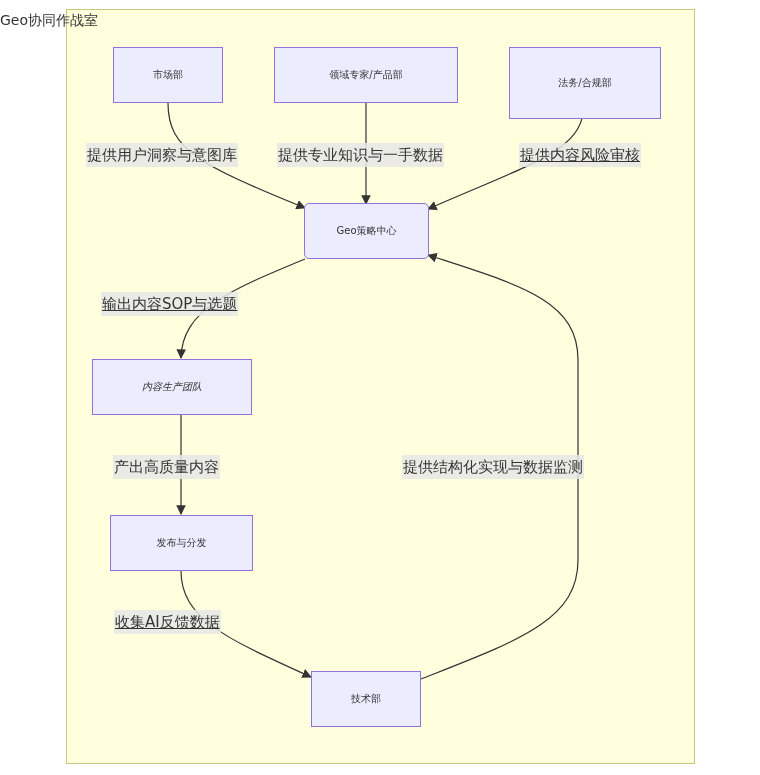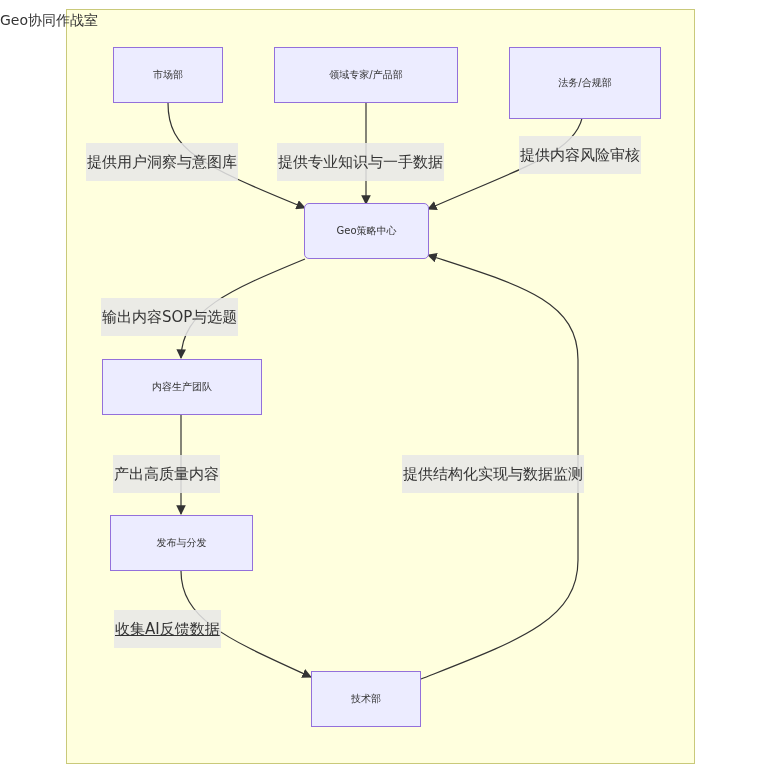--- a/index.html
+++ b/index.html
@@ -7,21 +7,21 @@
          font-family: "DejaVu Sans", "Liberation Sans", sans-serif; color:#333; }
   #cluster { position:absolute; left:66px; top:9px; width:629px; height:755px;
              background:#ffffde; border:1px solid #c9c97a; box-sizing:border-box; }
   #cluster-title { position:absolute; left:0; width:760px; top:12px; text-align:left;
              font-size:14px; color:#333; }
   svg#edges { position:absolute; left:0; top:0; }
   .node { position:absolute; background:#ececff; border:1px solid #9370db; box-sizing:border-box;
           display:flex; align-items:center; justify-content:center; font-size:10px; color:#333; }
   .node.rounded { border-radius:5px; }
   .elabel { position:absolute; background:rgba(232,232,232,0.85); font-size:15px; color:#333;
-            padding:8px 1px; line-height:22px; white-space:nowrap; }
+            padding:1px 1px; line-height:22px; white-space:nowrap; }
 </style>
 </head>
 <body>
 
 <div id="cluster"></div>
 <div id="cluster-title">Geo协同作战室</div>
 
 <svg id="edges" width="760" height="775">
   <defs>
     <marker id="arrow" viewBox="0 0 10 10" refX="9" refY="5" markerWidth="8" markerHeight="8" orient="auto-start-reverse">
@@ -42,29 +42,29 @@
 </div>
 <div class="node" style="left:274px;top:47px;width:184px;height:56px;">
   <span>领域专家/产品部</span>
 </div>
 <div class="node" style="left:509px;top:47px;width:152px;height:72px;">
   <span>法务/合规部</span>
 </div>
 <div class="node rounded" style="left:304px;top:203px;width:125px;height:56px;">
   <span>Geo策略中心</span>
 </div>
-<div class="node" style="left:102px;top:359px;width:160px;height:56px;">
+<div class="node" style="left:92px;top:359px;width:160px;height:56px;font-style:italic;">
   <span>内容生产团队</span>
 </div>
 <div class="node" style="left:110px;top:515px;width:143px;height:56px;">
   <span>发布与分发</span>
 </div>
 <div class="node" style="left:311px;top:671px;width:110px;height:56px;">
   <span>技术部</span>
 </div>
 
 <div class="elabel" style="left:86px;top:143px;">提供用户洞察与意图库</div>
 <div class="elabel" style="left:277px;top:143px;">提供专业知识与一手数据</div>
-<div class="elabel" style="left:519px;top:136px;">提供内容风险审核</div>
-<div class="elabel" style="left:101px;top:298px;">输出内容SOP与选题</div>
+<div class="elabel" style="left:519px;top:143px;text-decoration:underline;">提供内容风险审核</div>
+<div class="elabel" style="left:101px;top:292px;text-decoration:underline;">输出内容SOP与选题</div>
 <div class="elabel" style="left:113px;top:455px;">产出高质量内容</div>
 <div class="elabel" style="left:114px;top:610px;text-decoration:underline;">收集AI反馈数据</div>
 <div class="elabel" style="left:402px;top:455px;">提供结构化实现与数据监测</div>
 
 </body></html>

